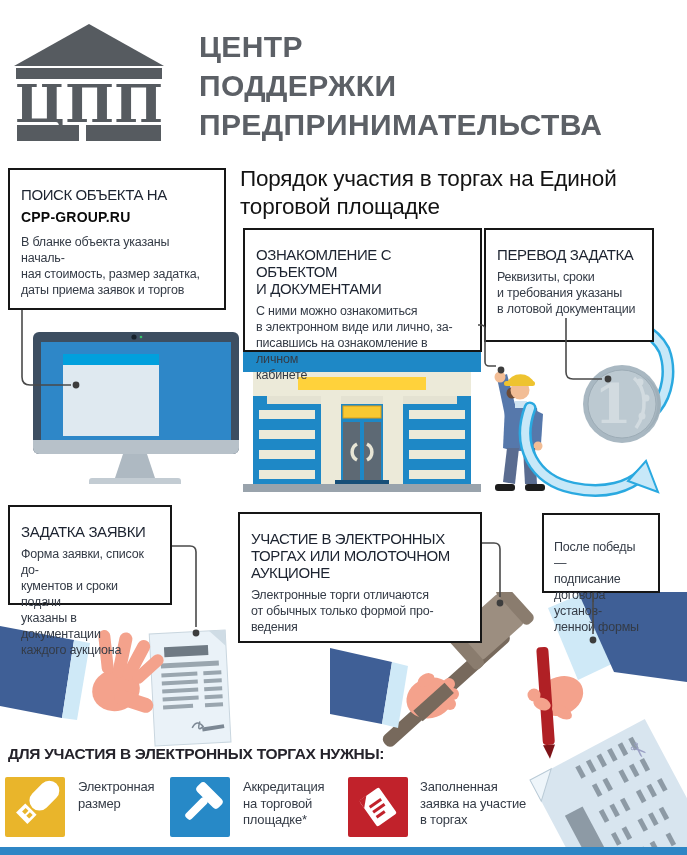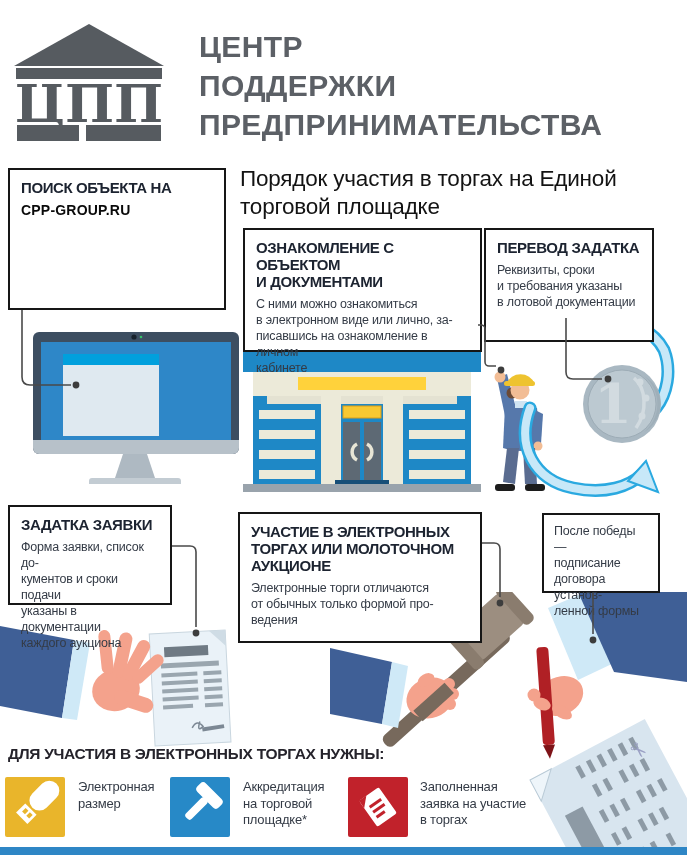--- a/index.html
+++ b/index.html
@@ -5,31 +5,31 @@
   html,body{margin:0;padding:0;background:#fff}
   .canvas{position:relative;width:687px;height:855px;background:#fff;overflow:hidden;
           font-family:"Liberation Sans",sans-serif;}
   .abs{position:absolute}
   svg{display:block}
   .brand-title{left:199px;top:27px;font-size:30px;font-weight:bold;color:#5c6066;
                line-height:39px;white-space:pre-line;letter-spacing:.4px}
   .main-title{left:240px;top:165px;font-size:22.5px;font-weight:normal;color:#131313;
               line-height:28px;white-space:pre-line;letter-spacing:-.2px}
   .box{border:2px solid #161616;background:#fff;box-sizing:border-box;padding:9px 11px;z-index:6}
-  .bh{font-size:15px;font-weight:bold;color:#1c2330;line-height:17px;margin:0 0 6px;
+  .bh{font-size:15px;font-weight:normal;color:#1c2330;line-height:17px;margin:7px 0 6px;
       white-space:pre-line;letter-spacing:-.4px}
   .bp{font-size:12.5px;color:#343b46;line-height:16px;margin:0;white-space:pre-line;letter-spacing:-.2px}
   .site{font-size:14px;font-weight:bold;color:#0a0a0a;letter-spacing:.2px;margin:2px 0 9px;
         display:block;text-decoration:none}
   #box-search{left:8px;top:168px;width:218px;height:142px}
   #box-review{left:243px;top:228px;width:239px;height:124px}
   #box-deposit{left:484px;top:228px;width:170px;height:114px}
   #box-application{left:8px;top:505px;width:164px;height:100px}
   #box-participation{left:238px;top:512px;width:244px;height:131px}
-  #box-victory{left:542px;top:513px;width:118px;height:80px;padding:8px 10px}
+  #box-victory{left:542px;top:513px;width:118px;height:80px;padding:24px 10px}
   .req-title{left:8px;top:745px;font-size:15.5px;font-weight:bold;color:#25232b;letter-spacing:-.3px}
   .req-icon{width:60px;height:60px;border-radius:2px}
   #req-icon-1{left:5px;top:777px;background:#e9b52b}
   #req-icon-2{left:170px;top:777px;background:#2789c7}
   #req-icon-3{left:348px;top:777px;background:#c1222b}
   .req-label{font-size:13px;color:#343b46;line-height:16.5px;white-space:pre-line;letter-spacing:-.2px}
   #req-label-1{left:78px;top:779px}
   #req-label-2{left:243px;top:779px}
   #req-label-3{left:420px;top:779px}
   .footer-bar{left:0;top:847px;width:687px;height:8px;background:#2e86c5;z-index:7}
@@ -52,20 +52,23 @@
   <div class="abs brand-title">ЦЕНТР
 ПОДДЕРЖКИ
 ПРЕДПРИНИМАТЕЛЬСТВА</div>
 
   <div class="abs main-title">Порядок участия в торгах на Единой
 торговой площадке</div>
 
   <div class="abs box" id="box-search">
     <h3 class="bh">ПОИСК ОБЪЕКТА НА</h3>
     <a class="site">CPP-GROUP.RU</a>
+    <p class="bp">В бланке объекта указаны началь-
+ная стоимость, размер задатка,
+даты приема заявок и торгов</p>
   </div>
 
   <div class="abs box" id="box-review">
     <h3 class="bh">ОЗНАКОМЛЕНИЕ С ОБЪЕКТОМ
 И ДОКУМЕНТАМИ</h3>
     <p class="bp">С ними можно ознакомиться
 в электронном виде или лично, за-
 писавшись на ознакомление в личном
 кабинете</p>
   </div>

